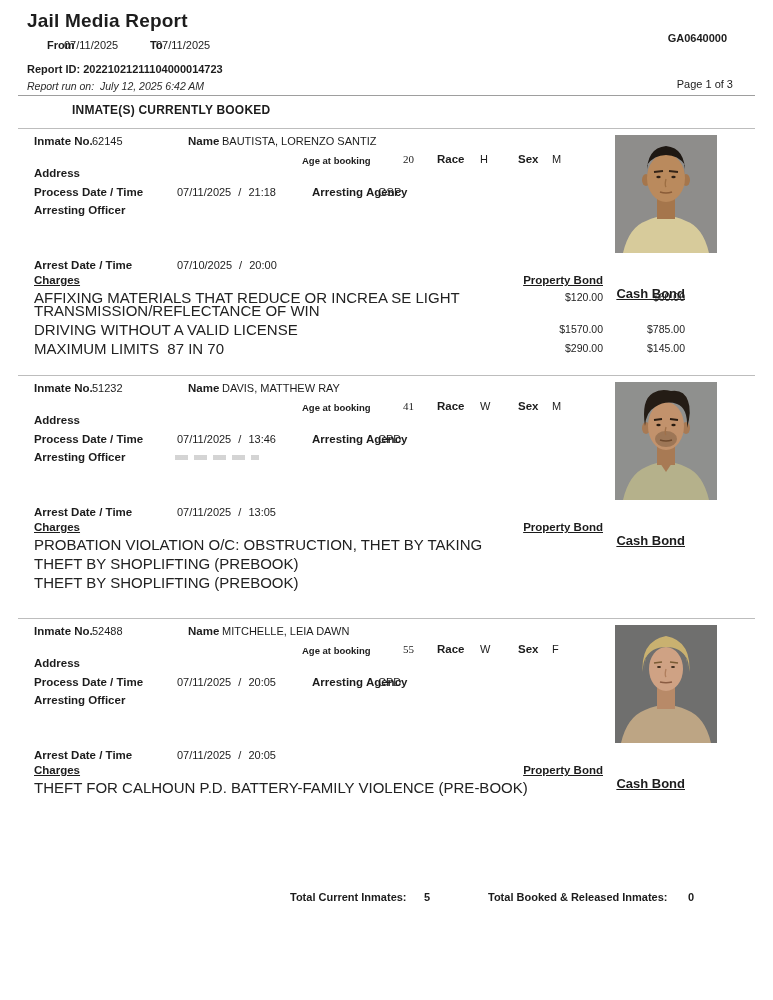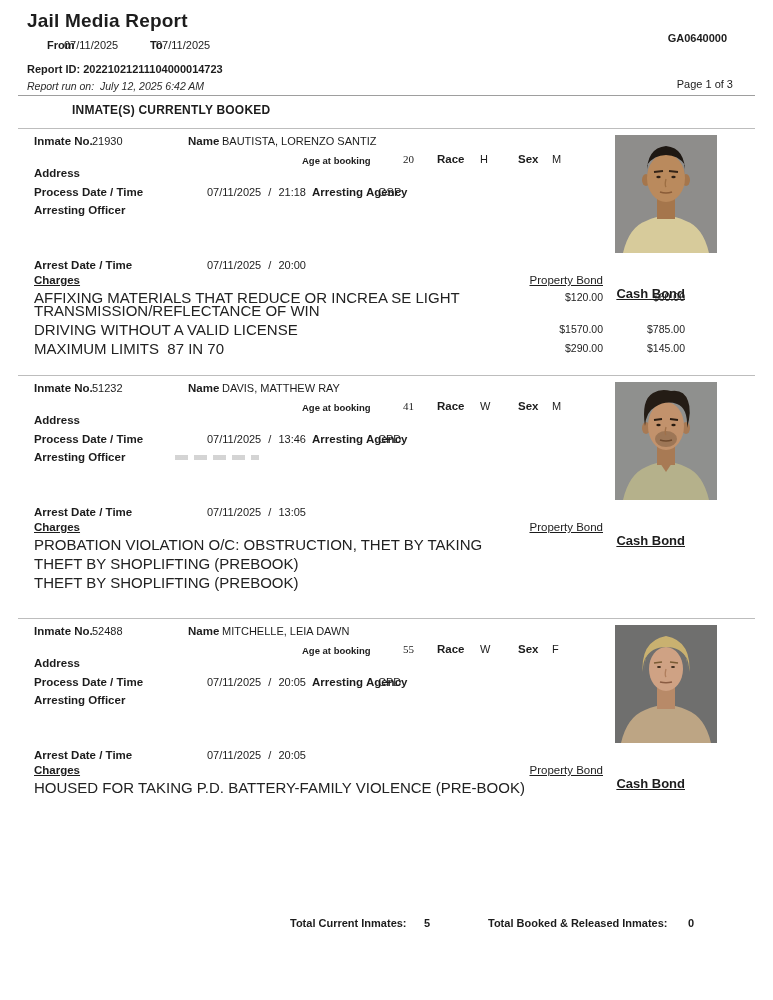--- a/index.html
+++ b/index.html
@@ -34,41 +34,41 @@
   .row .lbl { position:absolute; font-size:11.5px; font-weight:bold; white-space:nowrap; }
   .row .val { position:absolute; font-size:11px; white-space:nowrap; }
   .r-identity { top:7px; }  .r-age { top:25px; }  .r-address { top:39px; }
   .r-process { top:58px; }  .r-officer { top:76px; }  .r-arrest { top:131px; }
   .x-inmate-lbl { left:34px; } .x-inmate-val { left:92px; }
   .x-name-lbl { left:188px; } .x-name-val { left:222px; }
   .x-age-lbl { left:302px; top:2px; font-size:9.5px !important; }
   .x-age-val { left:403px;font-family:Liberation Serif, serif; } .x-race-lbl { left:437px; } .x-race-val { left:480px; }
   .x-sex-lbl { left:518px; } .x-sex-val { left:552px; }
   .x-left { left:34px; }
-  .x-dt { left:177px; word-spacing:4px;margin-left:30px; }
+  .x-dt { left:177px; word-spacing:4px; }
   .x-agency-lbl { left:312px; } .x-agency-val { left:378px; }
   .redact {
     position:absolute; left:175px; top:4px; width:84px; height:5px; opacity:.75;
     background:repeating-linear-gradient(90deg,#c6c6c6 0 13px, transparent 13px 19px);
   }
   .mug { position:absolute; left:615px; top:7px; width:102px; height:118px; display:block; }
 
   
   .charges-hdr { position:absolute; top:146px; left:34px; right:46px; height:15px; }
   .charges-hdr .ch-lbl { position:absolute; left:0; font-size:11.5px; font-weight:bold; text-decoration:underline; }
-  .ch-pb { position:absolute; right:82px; font-size:11.5px; font-weight:normal; text-decoration:underline; }
+  .ch-pb { position:absolute; right:82px; font-size:11.5px; font-weight:bold; text-decoration:underline; }
   .ch-cb { position:absolute; right:0; font-size:13px; font-weight:bold; text-decoration:underline;margin-top:12px; }
   .charges-list { position:absolute; top:163px; left:34px; right:46px; }
   .charge-row { position:relative; margin-bottom:6px; min-height:13px; }
   .charge-name { display:block; max-width:515px; font-size:15px; line-height:13px; color:#222; white-space:pre-wrap; }
   .pbond { position:absolute; top:0; right:82px; font-size:10.5px; color:#222; }
   .cbond { position:absolute; top:0; right:0; font-size:10.5px; color:#222; }
 
   
-  .footer-row { position:absolute; top:917px; left:0; width:751px; height:14px; font-size:11px; font-weight:bold; }
+  .footer-row { position:absolute; top:891px; left:0; width:751px; height:14px; font-size:11px; font-weight:bold; }
   .f1l { position:absolute; left:290px; } .f1v { position:absolute; left:424px; }
   .f2l { position:absolute; left:488px; } .f2v { position:absolute; left:688px; }
 </style>
 </head>
 <body>
 
 <div class="page">
 
   <div class="abs title">Jail Media Report</div>
   <div class="abs fromrow">
@@ -81,21 +81,21 @@
   <div class="abs reportid"><span>Report ID:</span> <span>20221021211104000014723</span></div>
   <div class="abs runon"><span>Report run on:</span>&nbsp; <span>July 12, 2025 6:42 AM</span></div>
   <div class="abs pageno">Page 1 of 3</div>
   <div class="abs hrule"></div>
   <div class="abs sectitle">INMATE(S) CURRENTLY BOOKED</div>
 
   <section class="inmate-block blk1">
     <div class="block-rule"></div>
     <div class="row r-identity">
       <span class="lbl x-inmate-lbl">Inmate No.</span>
-      <span class="val x-inmate-val">21930</span>
+      <span class="val x-inmate-val">62145</span>
       <span class="lbl x-name-lbl">Name</span>
       <span class="val x-name-val">BAUTISTA, LORENZO SANTIZ</span>
     </div>
     <div class="row r-age">
       <span class="lbl x-age-lbl">Age at booking</span>
       <span class="val x-age-val">20</span>
       <span class="lbl x-race-lbl">Race</span>
       <span class="val x-race-val">H</span>
       <span class="lbl x-sex-lbl">Sex</span>
       <span class="val x-sex-val">M</span>
@@ -123,21 +123,21 @@
       <ellipse cx="51" cy="43" rx="19" ry="24" fill="#ba8a5d"></ellipse>
       <path d="M32,40 Q31,13 51,11 Q71,13 70,40 L70,30 Q63,20 51,20 Q39,20 32,30 Z" fill="#1d1712"></path>
       <path d="M39,37 L48,36 M54,36 L63,37" stroke="#352417" stroke-width="2" fill="none"></path>
       <ellipse cx="43.5" cy="42" rx="2.2" ry="1.2" fill="#2e2016"></ellipse>
       <ellipse cx="58.5" cy="42" rx="2.2" ry="1.2" fill="#2e2016"></ellipse>
       <path d="M51,44 Q49.5,50 51,52" stroke="#9c6e42" stroke-width="1.3" fill="none"></path>
       <path d="M45,57 Q51,59 57,57" stroke="#8a5c38" stroke-width="1.5" fill="none"></path>
     </svg>
     <div class="row r-arrest">
       <span class="lbl x-left">Arrest Date / Time</span>
-      <span class="val x-dt">07/11/2025 / 20:00</span>
+      <span class="val x-dt">07/10/2025 / 20:00</span>
     </div>
     <div class="charges-hdr">
       <span class="ch-lbl">Charges</span>
       <span class="ch-pb">Property Bond</span>
       <span class="ch-cb">Cash Bond</span>
     </div>
     <div class="charges-list">
       <div class="charge-row">
         <span class="charge-name">AFFIXING MATERIALS THAT REDUCE OR INCREA SE LIGHT TRANSMISSION/REFLECTANCE OF WIN</span>
         <span class="pbond">$120.00</span>
@@ -277,21 +277,21 @@
       <span class="lbl x-left">Arrest Date / Time</span>
       <span class="val x-dt">07/11/2025 / 20:05</span>
     </div>
     <div class="charges-hdr">
       <span class="ch-lbl">Charges</span>
       <span class="ch-pb">Property Bond</span>
       <span class="ch-cb">Cash Bond</span>
     </div>
     <div class="charges-list">
       <div class="charge-row">
-        <span class="charge-name">HOUSED FOR TAKING P.D. BATTERY-FAMILY VIOLENCE (PRE-BOOK)</span>
+        <span class="charge-name">THEFT FOR CALHOUN P.D. BATTERY-FAMILY VIOLENCE (PRE-BOOK)</span>
         <span class="pbond"></span>
         <span class="cbond"></span>
       </div>
     </div>
   </section>
 
   <div class="footer-row">
     <span class="f1l">Total Current Inmates:</span>
     <span class="f1v">5</span>
     <span class="f2l">Total Booked &amp; Released Inmates:</span>

